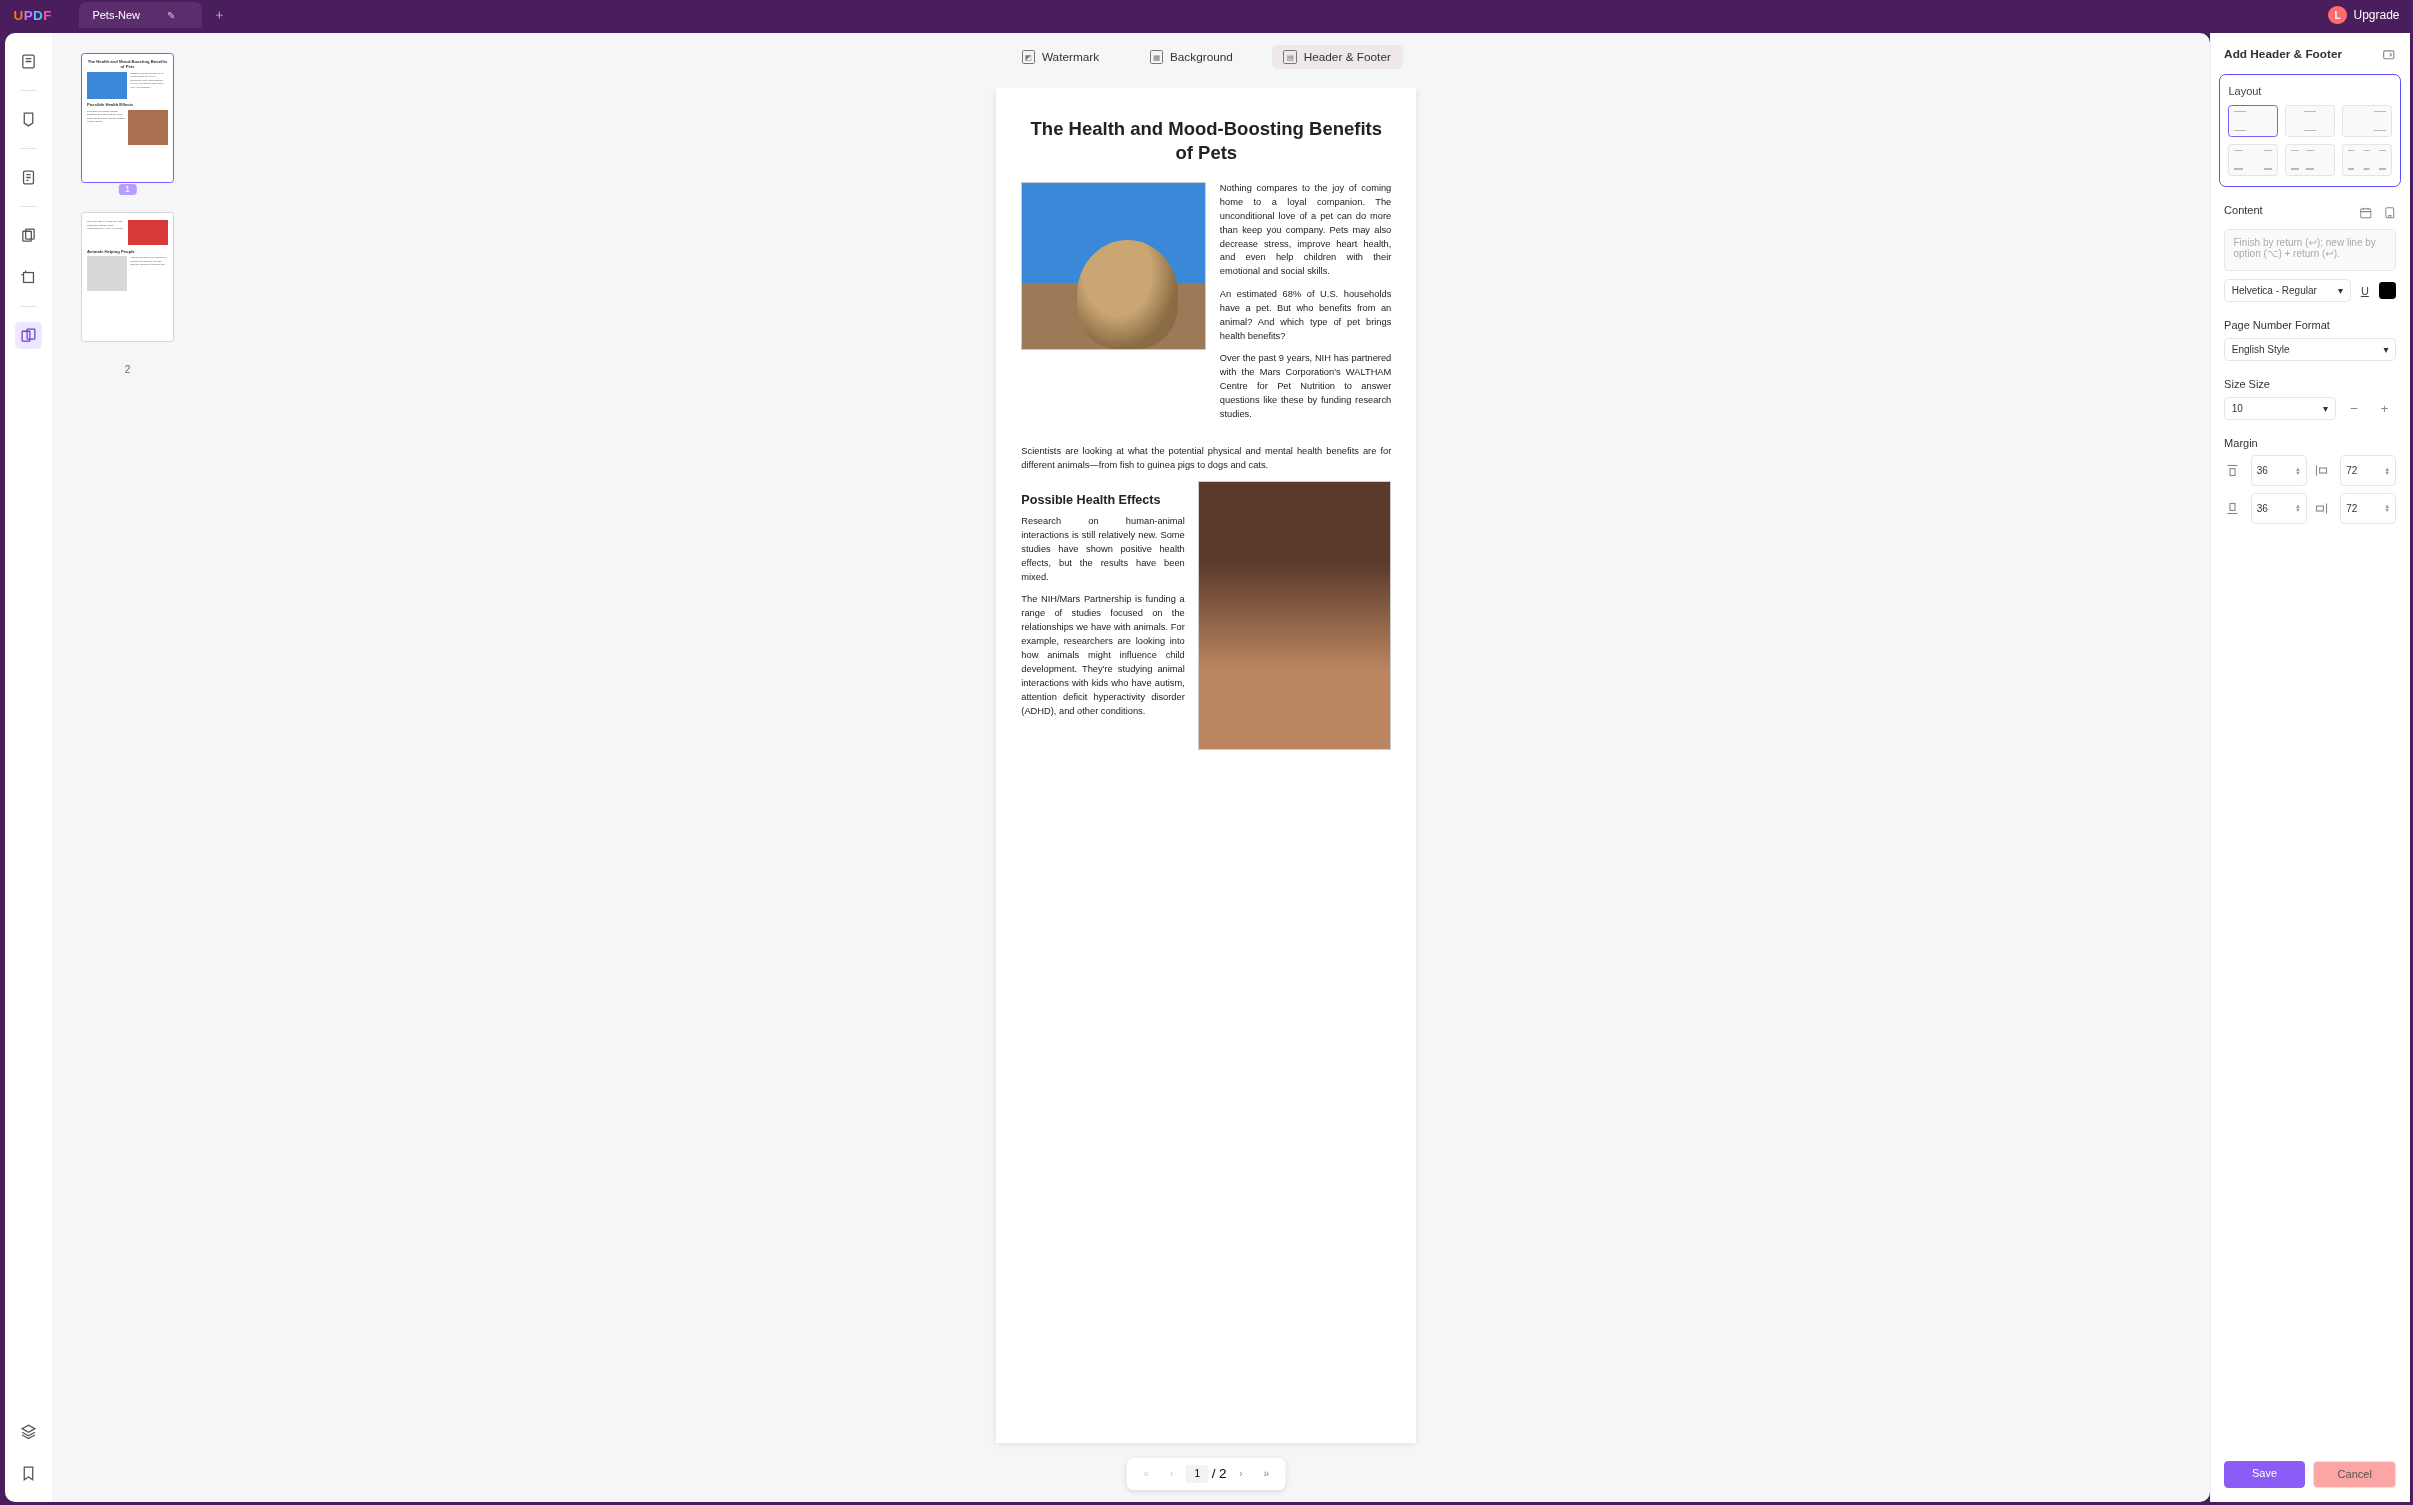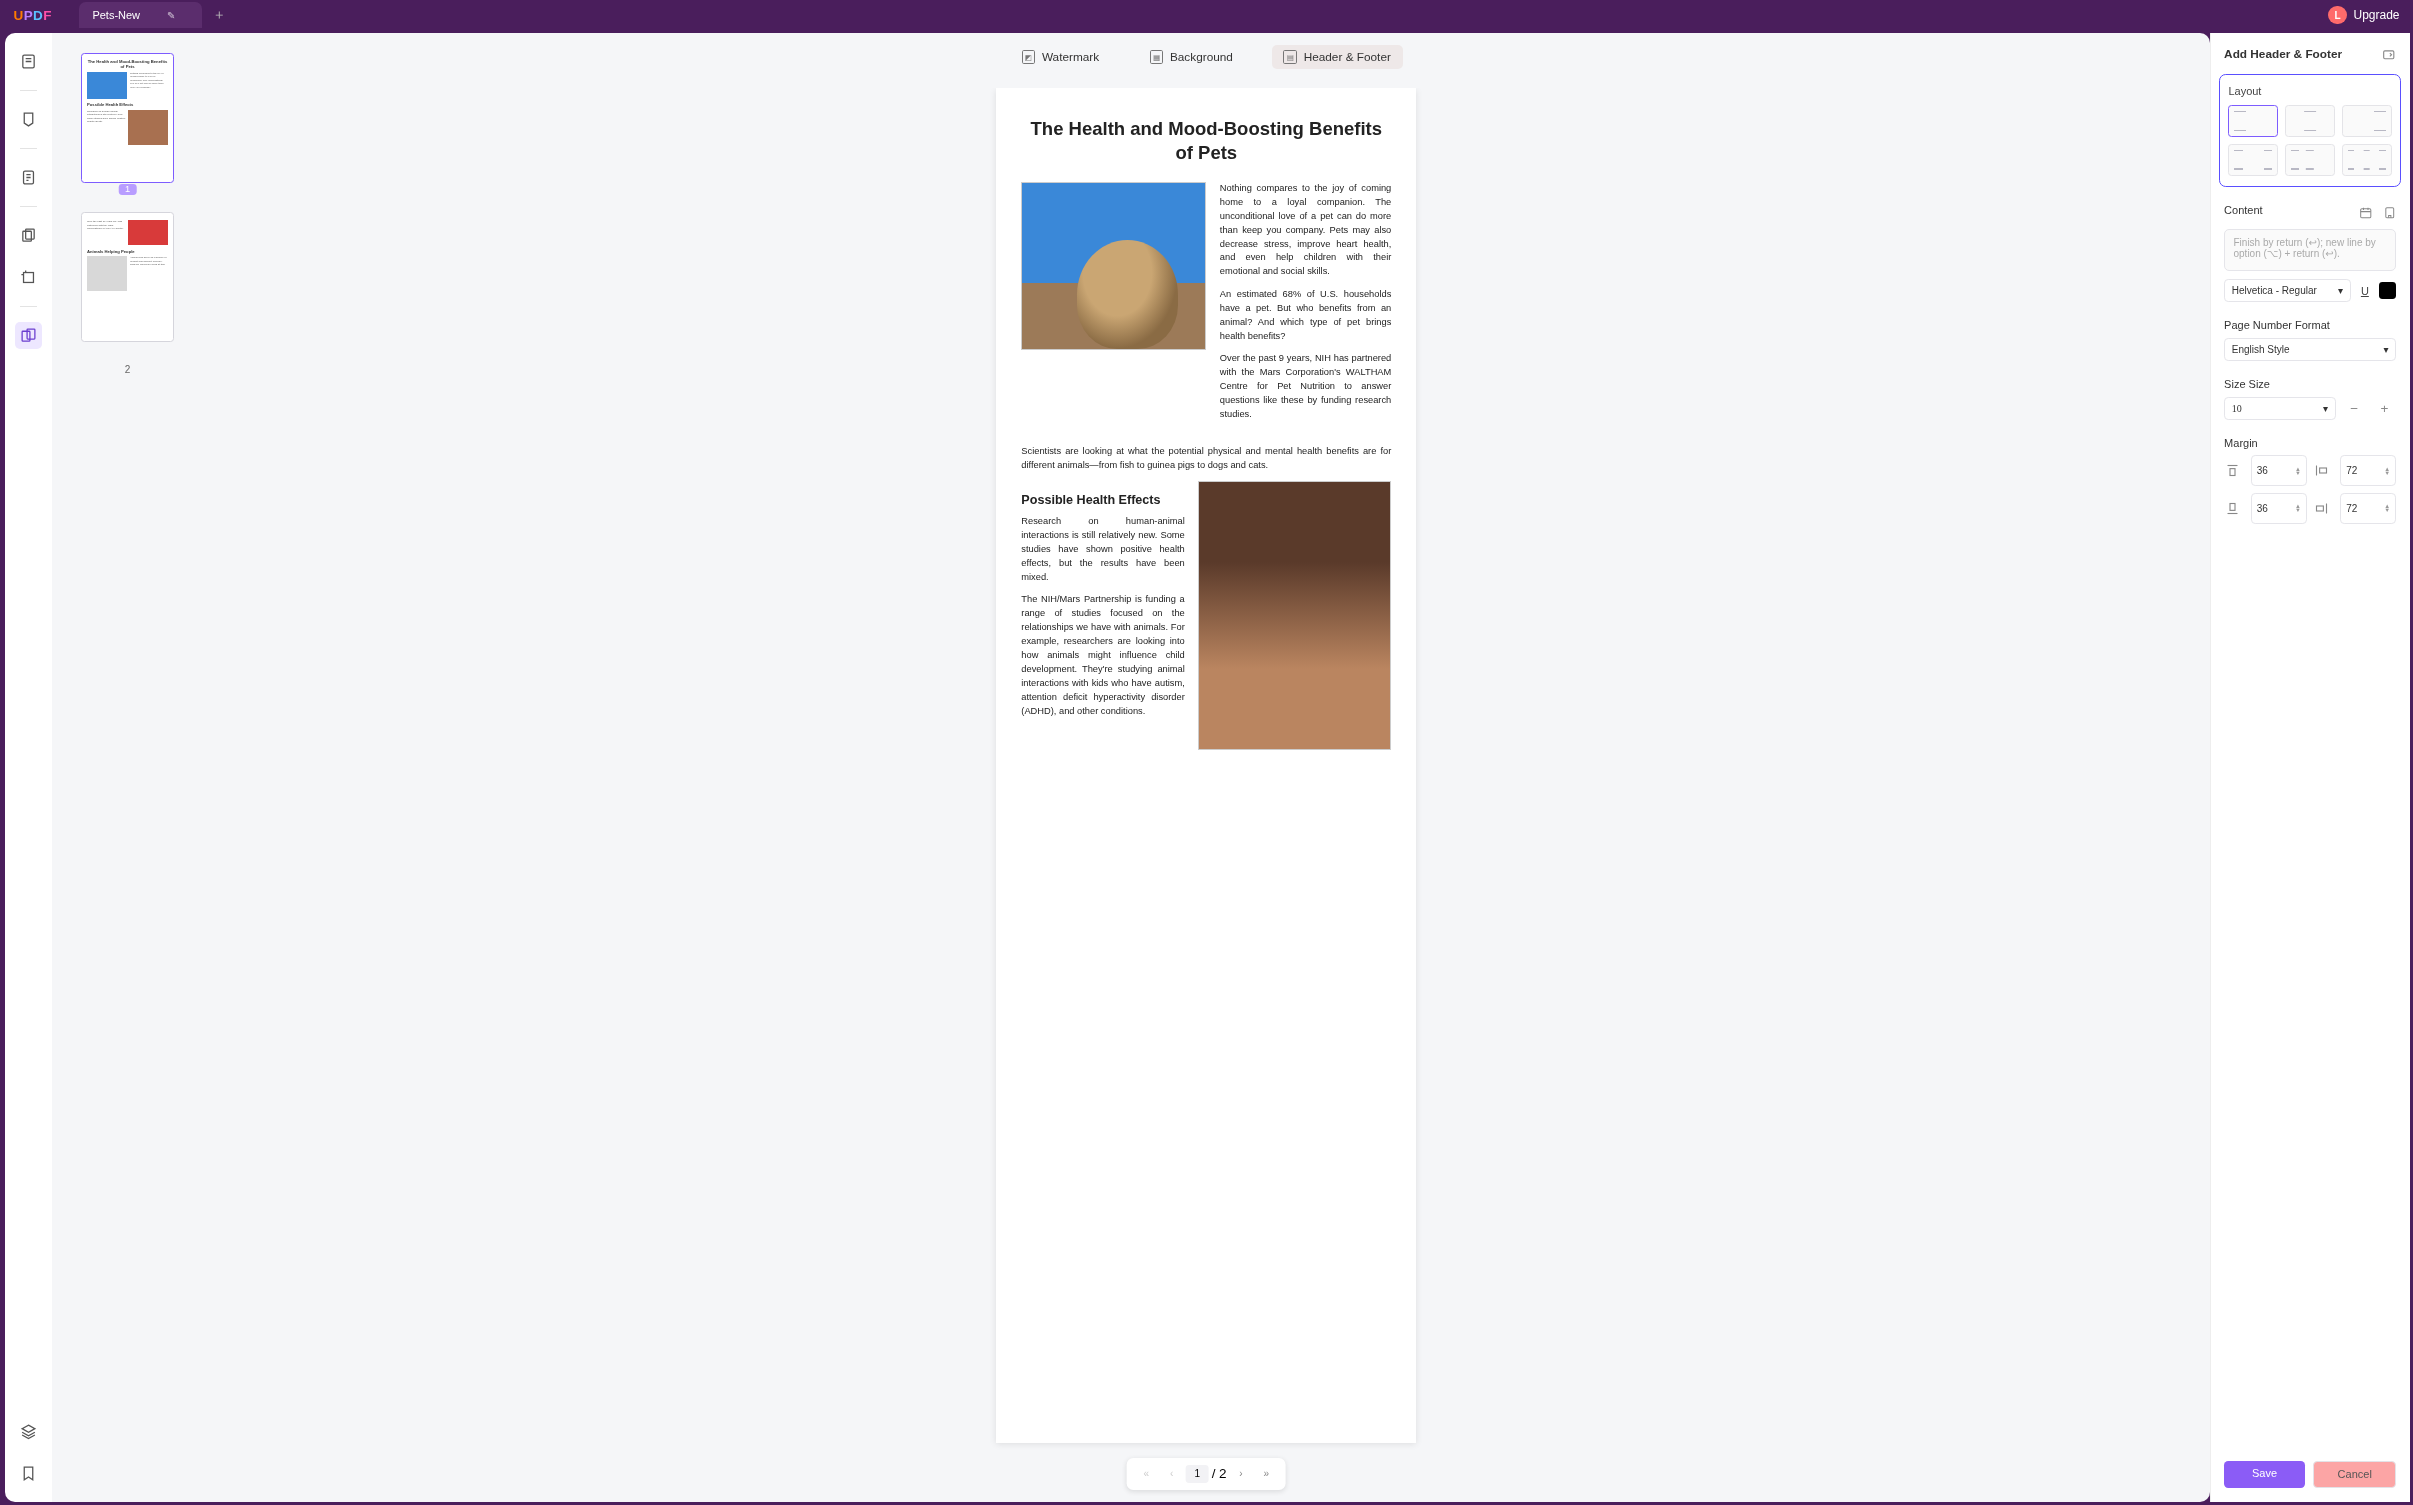--- a/index.html
+++ b/index.html
@@ -73,21 +73,21 @@
 .sec { padding:8.4px 13.5px; font-size:11px; color:#333;}
 .sec .sec-title{ margin-bottom:6.7px;}
 .content-head{ display:flex; align-items:center; justify-content:space-between;}
 .content-head .icons{ display:flex; gap:10px; color:#888;}
 .textarea { margin-top:6.7px; border:0.8px solid #e5e5ea; border-radius:5px; padding:6.7px 8.4px; min-height:42px; font-size:10px; color:#aaa; background:#fafafa;}
 .font-row { display:flex; align-items:center; gap:5px; margin-top:8.4px;}
 .dropdown { flex:1; border:0.8px solid #e5e5ea; border-radius:4.2px; padding:5px 6.7px; font-size:10px; display:flex; justify-content:space-between; align-items:center; background:#fff;}
 .u-btn { width:18.5px; height:18.5px; display:flex; align-items:center; justify-content:center; font-size:11px; text-decoration:underline; color:#444;}
 .color-sw { width:17px; height:17px; background:#000; border-radius:3.4px;}
 .fs-row{ display:flex; gap:6.7px; align-items:center;}
-.fs-row .dropdown{ flex:1;font-family:Liberation Serif, serif;}
+.fs-row .dropdown{ flex:1;}
 .step-btn{ width:23.5px; height:23.5px; display:flex; align-items:center; justify-content:center; font-size:13.5px; color:#888; border:0.8px solid transparent; border-radius:3.4px;}
 .margin-grid{ display:grid; grid-template-columns: 20px 1fr 20px 1fr; gap:6.7px; align-items:center;}
 .margin-grid .mico{ width:17px; height:17px; display:flex; align-items:center; justify-content:center; color:#888;}
 .num-input{ border:0.8px solid #e5e5ea; border-radius:4.2px; padding:9px 5px; font-size:10px; display:flex; justify-content:space-between; align-items:center; background:#fff;}
 .num-input .steppers{ display:flex; flex-direction:column; line-height:4.2px; font-size:5.9px; color:#999;}
 
 .rp-footer{ margin-top:auto; padding:10px 13.5px 13.5px; display:flex; gap:8.4px;}
 .btn{ flex:1; padding:6.7px 0; border-radius:4.2px; font-size:11px; text-align:center; cursor:pointer;}
 .btn-save{ background:#8b5cf6; color:#fff;}
 .btn-cancel{ background:#fca5a5; border:0.8px solid #e3e3e8; color:#555;}

